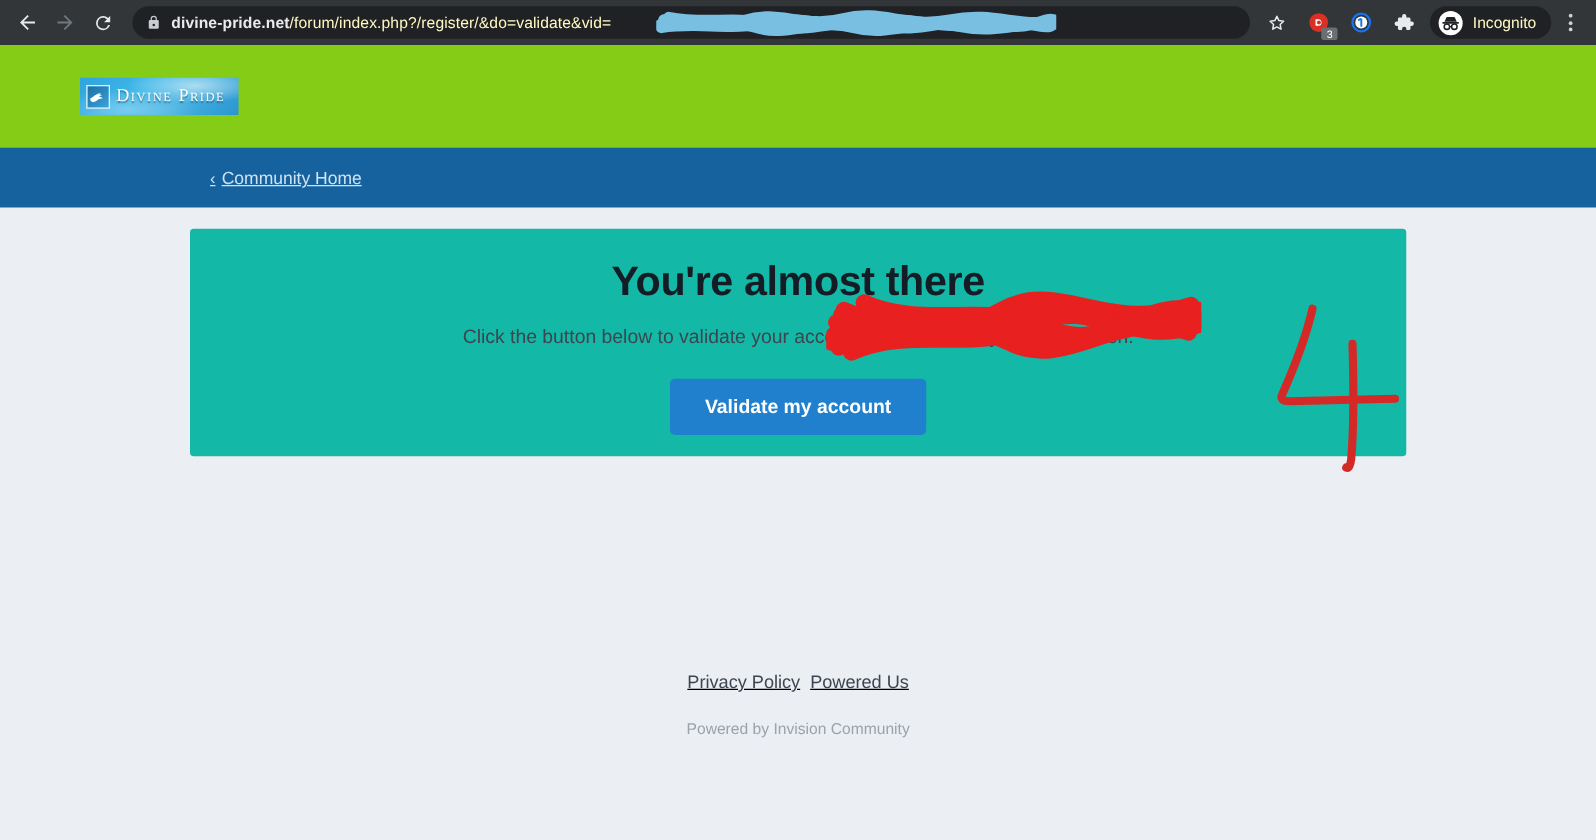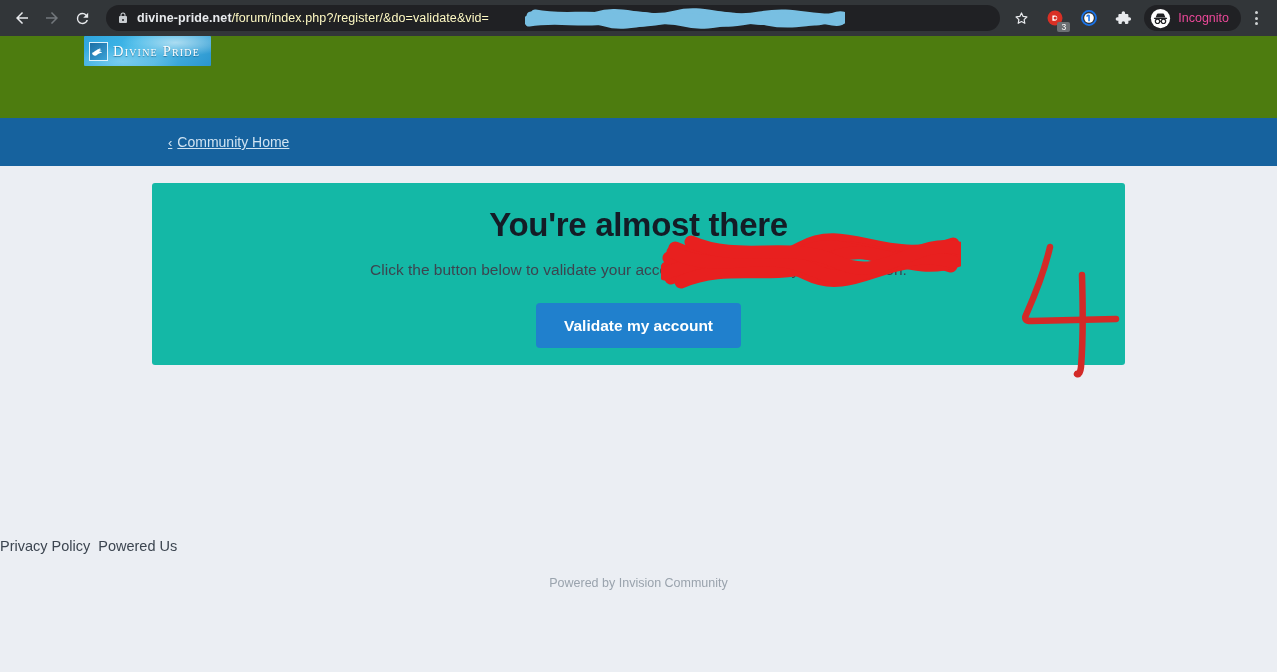--- a/index.html
+++ b/index.html
@@ -113,21 +113,21 @@
     display: flex;
     align-items: center;
     height: 26px;
     background: #202124;
     border-radius: 13px;
     padding: 0 12px 0 6px;
     margin-left: 4px;
     flex: 0 0 auto;
   }
   .incognito-pill .label {
-    color: #ec4899;
+    color: #fef9c3;
     font-size: 12.5px;
     margin-left: 7px;
     white-space: nowrap;
   }
   .menu-dots {
     width: 26px;
     height: 28px;
     display: flex;
     flex-direction: column;
     align-items: center;
@@ -145,24 +145,25 @@
   }
 
   
   .page {
     position: relative;
     height: 636px;
     background: #ebeef3;
     overflow: hidden;
   }
   .site-header {
-    background: #4d7c0f;
+    background: #84cc16;
     height: 82px;
     display: flex;
-    padding-left: 84px;
+    align-items: center;
+    padding-left: 64px;
     box-sizing: border-box;
   }
   .logo {
     width: 127px;
     height: 30px;
     border-radius: 1px;
     background:
       radial-gradient(ellipse at 72% 22%, rgba(255,255,255,0.55) 0%, rgba(255,255,255,0) 42%),
       radial-gradient(ellipse at 30% 85%, rgba(255,255,255,0.30) 0%, rgba(255,255,255,0) 45%),
       linear-gradient(135deg, #2fa4dd 0%, #3fb7e8 38%, #46b3e2 62%, #2b95cf 100%);
@@ -282,22 +283,23 @@
 
   .footer {
     position: absolute;
     left: 0;
     right: 0;
     top: 502px;
     text-align: center;
   }
   .footer-links {
     display: flex;
-    justify-content: flex-start;
+    justify-content: center;
     gap: 8px;
+    text-decoration: underline;
   }
   .footer-links a {
     color: #3c4550;
     font-size: 14.5px;
     text-decoration: none;
   }
   .footer-credit {
     margin-top: 22px;
     color: #9aa3ad;
     font-size: 12.5px;

